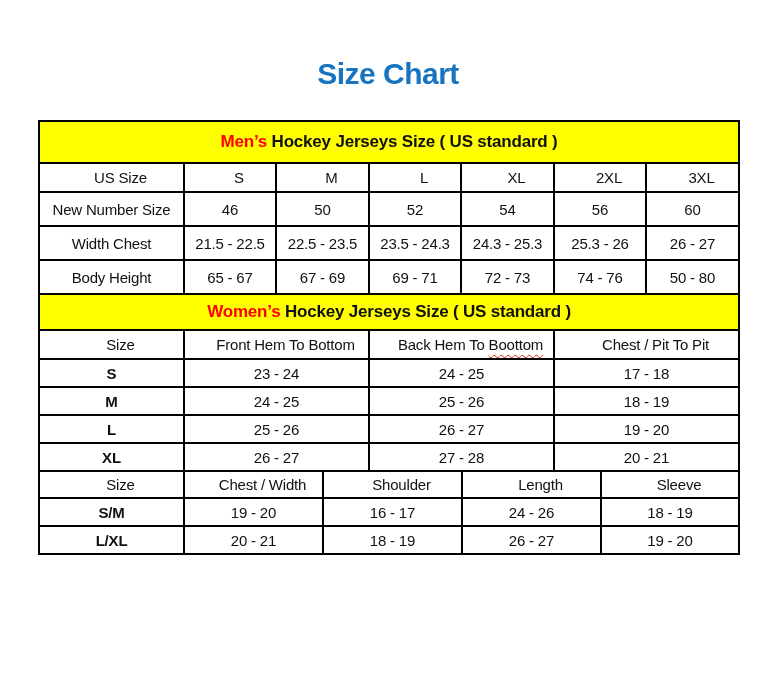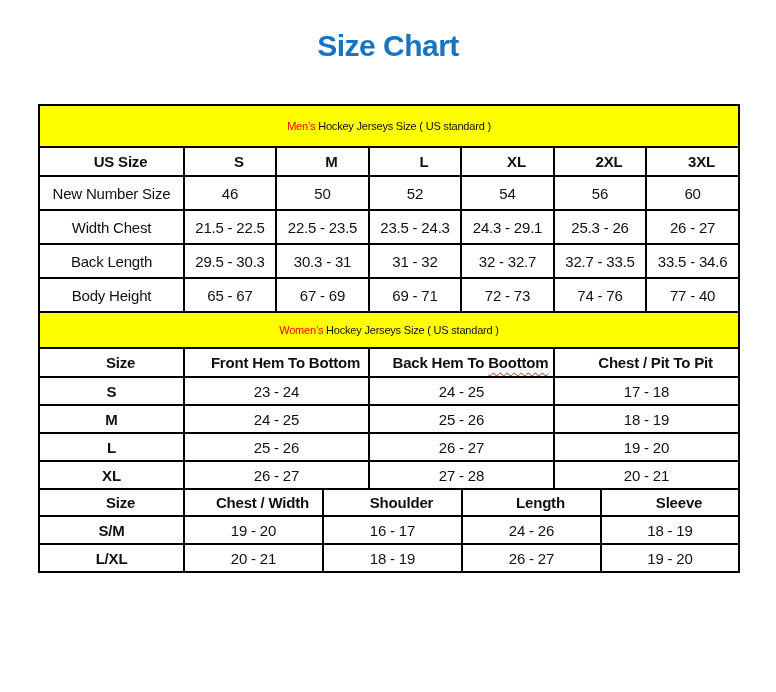--- a/index.html
+++ b/index.html
@@ -21,22 +21,22 @@
     overflow: hidden;
     font-family: "Liberation Sans", sans-serif;
     color: var(--text-dark);
   }
   .page {
     width: 776px;
     height: 692px;
     position: relative;
   }
   .page-title {
-    margin: 0;
-    padding-top: 30px;
+    margin: 8px;
+    padding-top: 50px;
     height: 104px;
     text-align: center;
     font-size: 30px;
     line-height: 32px;
     font-weight: bold;
     letter-spacing: -0.5px;
     color: var(--title-blue);
   }
   .tables-wrap {
     width: 700px;
@@ -54,27 +54,27 @@
   .size-table td, .size-table th {
     border: 2px solid var(--border-black);
     text-align: center;
     vertical-align: middle;
     padding: 0 2px;
     overflow: hidden;
     white-space: nowrap;
   }
   .section-heading {
     background: var(--section-yellow);
-    font-weight: normal;
-    font-size: 11px;
+    font-weight: bold;
+    font-size: 17px;
   }
   .section-heading .hl { color: var(--highlight-red); }
   .sec-0 .heading-row { height: 42px; }
   .sec-1 .heading-row, .sec-2 .heading-row { height: 36px; border-radius: 12px; }
-  .col-header-row th { font-weight: bold; font-size: 15px; padding-left: 20px; }
+  .col-header-row th { font-weight: normal; font-size: 15px; padding-left: 20px; }
   .sec-0 .col-header-row { height: 29px; }
   .sec-1 .col-header-row { height: 29px; }
   .sec-2 .col-header-row { height: 27px; }
   .data-row td { font-size: 15px; font-weight: normal; }
   .sec-0 .data-row { height: 34px; }
   .sec-1 .data-row { height: 28px; }
   .sec-2 .data-row { height: 28px; }
   
   .sec-1 .data-row td:first-child,
   .sec-2 .data-row td:first-child { font-weight: bold; }
@@ -122,41 +122,32 @@
             <td>52</td>
             <td>54</td>
             <td>56</td>
             <td>60</td>
           </tr>
           <tr class="data-row">
             <td>Width Chest</td>
             <td>21.5 - 22.5</td>
             <td>22.5 - 23.5</td>
             <td>23.5 - 24.3</td>
-            <td>24.3 - 29.1</td>
+            <td>24.3 - 25.3</td>
             <td>25.3 - 26</td>
             <td>26 - 27</td>
-          </tr>
-          <tr class="data-row">
-            <td>Back Length</td>
-            <td>29.5 - 30.3</td>
-            <td>30.3 - 31</td>
-            <td>31 - 32</td>
-            <td>32 - 32.7</td>
-            <td>32.7 - 33.5</td>
-            <td>33.5 - 34.6</td>
           </tr>
           <tr class="data-row">
             <td>Body Height</td>
             <td>65 - 67</td>
             <td>67 - 69</td>
             <td>69 - 71</td>
             <td>72 - 73</td>
             <td>74 - 76</td>
-            <td>77 - 40</td>
+            <td>50 - 80</td>
           </tr>
         </tbody>
       </table>
       <table class="size-table sec-1">
         <colgroup>
           <col style="width: 145px;">
           <col style="width: 185px;">
           <col style="width: 185px;">
           <col style="width: 185px;">
         </colgroup>

